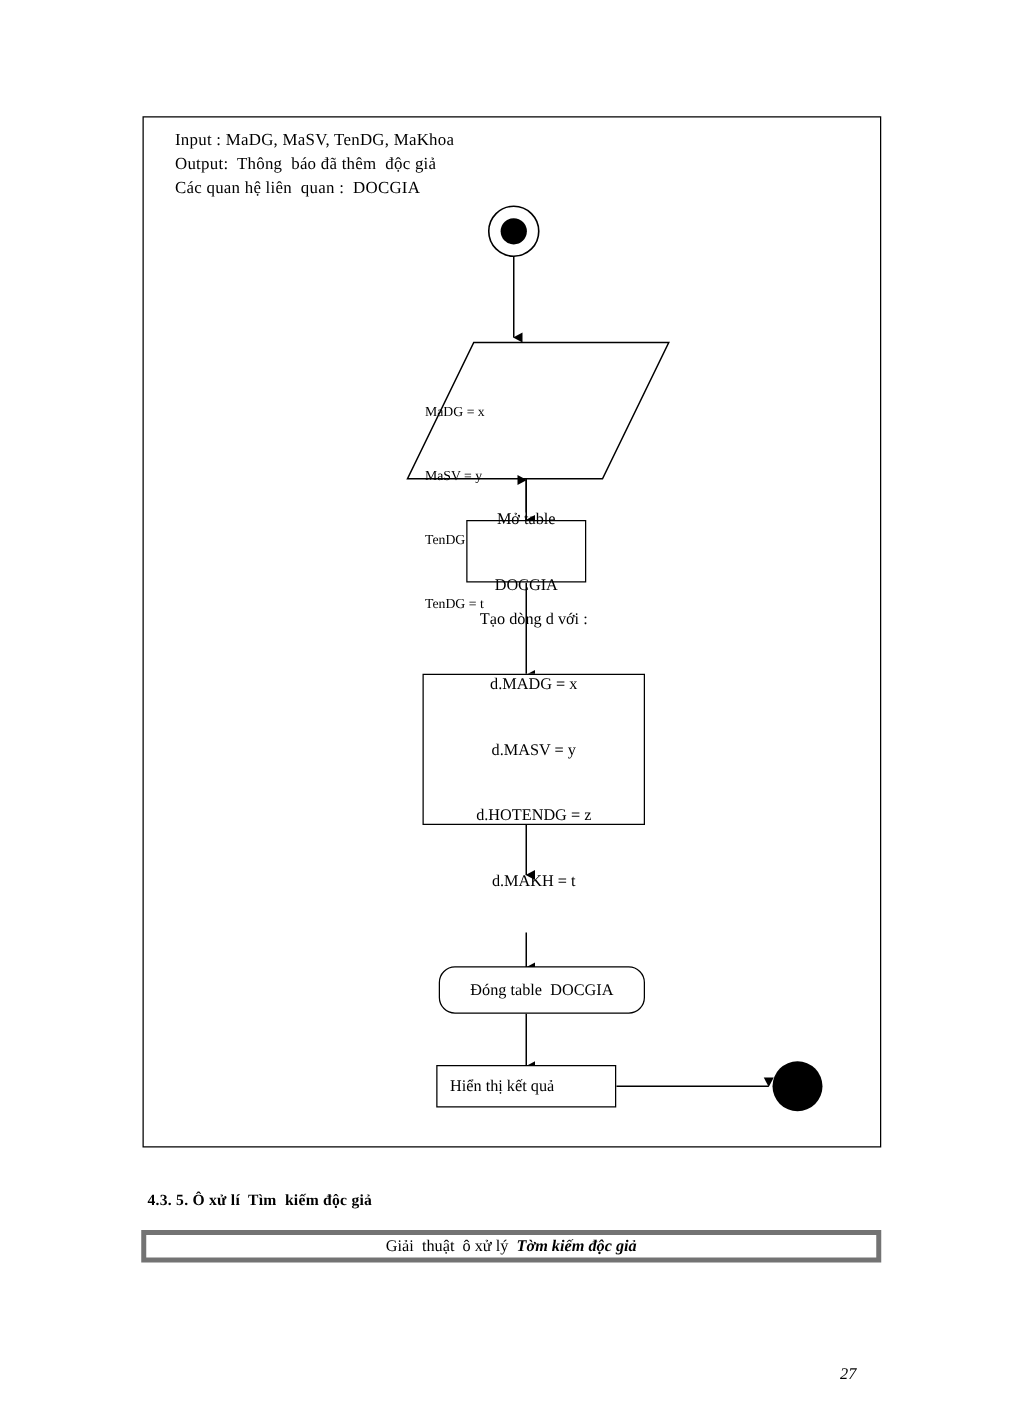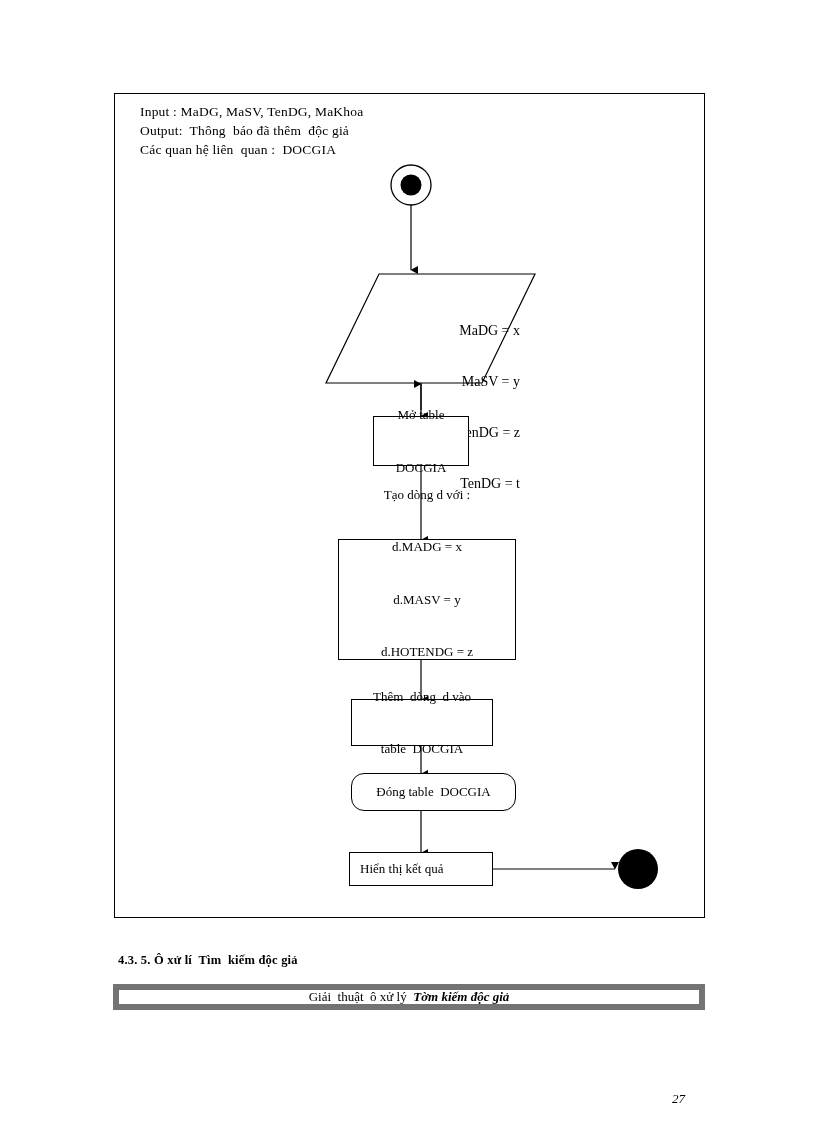--- a/index.html
+++ b/index.html
@@ -48,22 +48,22 @@
     position: absolute;
     left: 0;
     top: 0;
     width: 591px;
     height: 825px;
   }
 
   
   .node-text {
     position: absolute;
-    text-align: right;
-    font-size: 14px;
+    text-align: left;
+    font-size: 11px;
     line-height: 17px;
     white-space: pre;
     pointer-events: none;
   }
 
   
   .proc-box {
     position: absolute;
     border: 1px solid #000;
     box-sizing: border-box;
@@ -90,21 +90,21 @@
     white-space: pre;
   }
 
   
   #caption-box {
     position: absolute;
     left: 113px;
     top: 984px;
     width: 592px;
     height: 26px;
-    border: 6px solid #737373;
+    border: 4px solid #737373;
     box-sizing: border-box;
     display: flex;
     align-items: center;
     justify-content: center;
   }
   #caption-box .cap-normal {
     font-size: 13px;
     white-space: pre;
   }
   #caption-box .cap-bold {
@@ -191,26 +191,20 @@
     </div>
   </div>
 
   <div class="proc-box" style="left:258px; top:322px; width:96px; height:50px;">
     <div class="node-label">
       <div>Mở table</div>
       <div>DOCGIA</div>
     </div>
   </div>
 
-  <div class="proc-box" style="left:236px; top:605px; width:142px; height:47px;">
-    <div class="node-label">
-      <div>Thêm  dòng  d vào</div>
-      <div>table  DOCGIA</div>
-    </div>
-  </div>
 
   <div class="proc-box" style="left:236px; top:679px; width:165px; height:38px;border-radius:13px;">
     <div class="node-label">
       <div>Đóng table  DOCGIA</div>
     </div>
   </div>
 
   <div class="proc-box" style="left:234px; top:758px; width:144px; height:34px; justify-content:flex-start;">
     <div class="node-label" style="padding-left:10px; text-align:center;">
       <div>Hiển thị kết quả</div>

